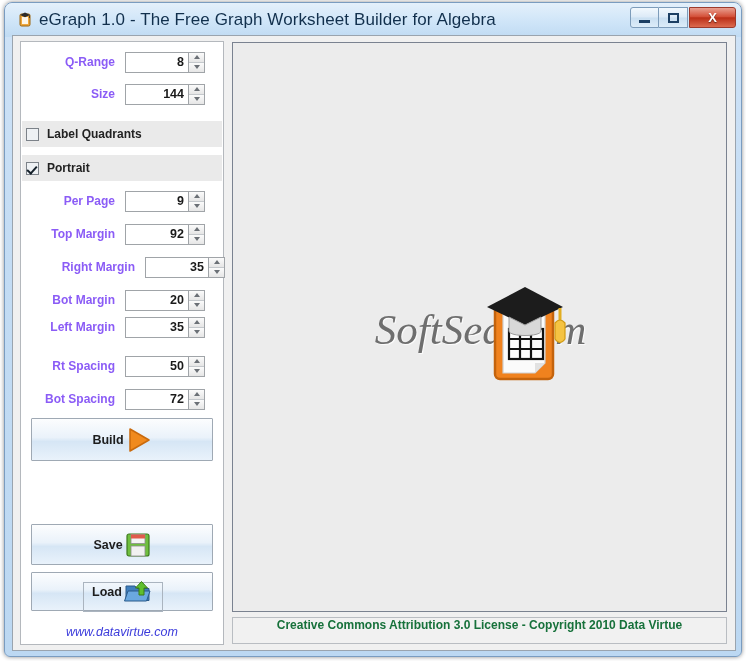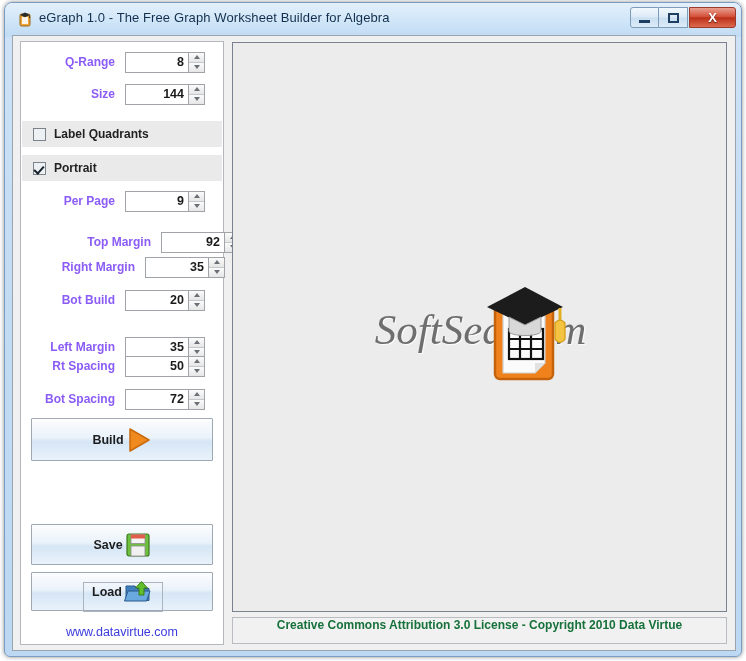--- a/index.html
+++ b/index.html
@@ -47,21 +47,21 @@
     position: absolute;
     left: 12px;
     top: 8px;
     width: 16px;
     height: 16px;
   }
   .title-text {
     position: absolute;
     left: 34px;
     top: 7px;
-    font-size: 13px;
+    font-size: 17px;
     color: #12304d;
     white-space: nowrap;
     letter-spacing: 0.1px;
     text-align: right;
   }
   .winbtns {
     position: absolute;
     right: 7px;
     top: 4px;
     display: flex;
@@ -197,21 +197,21 @@
 
   
   .chkrow {
     position: absolute;
     left: 1px;
     width: 200px;
     height: 26px;
     background: #eaeaea;
     display: flex;
     align-items: center;
-    padding-left: 11px;
+    padding-left: 4px;
     box-sizing: border-box;
   }
   .cbox {
     width: 13px;
     height: 13px;
     border: 1px solid #7c8289;
     background: #eef1f4;
     box-sizing: border-box;
     position: relative;
     margin-right: 8px;
@@ -262,20 +262,21 @@
     box-sizing: border-box;
   }
 
   .weblink {
     position: absolute;
     left: 0;
     width: 202px;
     text-align: center;
     font-size: 12.5px;
     color: #3b3bdb;
+    font-style: italic;
   }
 
   
   .preview {
     position: absolute;
     left: 219px;
     top: 6px;
     width: 495px;
     height: 570px;
     background: #ececec;
@@ -401,21 +402,21 @@
             <div class="spin-btn">
                 <i class="ar-up"></i>
               </div>
             <div class="spin-btn">
                 <i class="ar-dn"></i>
               </div>
           </div>
         </div>
       </div>
 
-      <div class="row" style="top:187px;padding-left:36px;">
+      <div class="row" style="top:179px;">
         <div class="lbl">Top Margin</div>
         <div class="spin">
           <input type="text" value="92" style="">
           <div class="spin-btns">
             <div class="spin-btn">
                 <i class="ar-up"></i>
               </div>
             <div class="spin-btn">
                 <i class="ar-dn"></i>
               </div>
@@ -432,35 +433,35 @@
                 <i class="ar-up"></i>
               </div>
             <div class="spin-btn">
                 <i class="ar-dn"></i>
               </div>
           </div>
         </div>
       </div>
 
       <div class="row" style="top:245px;">
-        <div class="lbl">Bot Build</div>
+        <div class="lbl">Bot Margin</div>
         <div class="spin">
           <input type="text" value="20" style="">
           <div class="spin-btns">
             <div class="spin-btn">
                 <i class="ar-up"></i>
               </div>
             <div class="spin-btn">
                 <i class="ar-dn"></i>
               </div>
           </div>
         </div>
       </div>
 
-      <div class="row" style="top:292px;">
+      <div class="row" style="top:272px;">
         <div class="lbl">Left Margin</div>
         <div class="spin">
           <input type="text" value="35" style="">
           <div class="spin-btns">
             <div class="spin-btn">
                 <i class="ar-up"></i>
               </div>
             <div class="spin-btn">
                 <i class="ar-dn"></i>
               </div>

